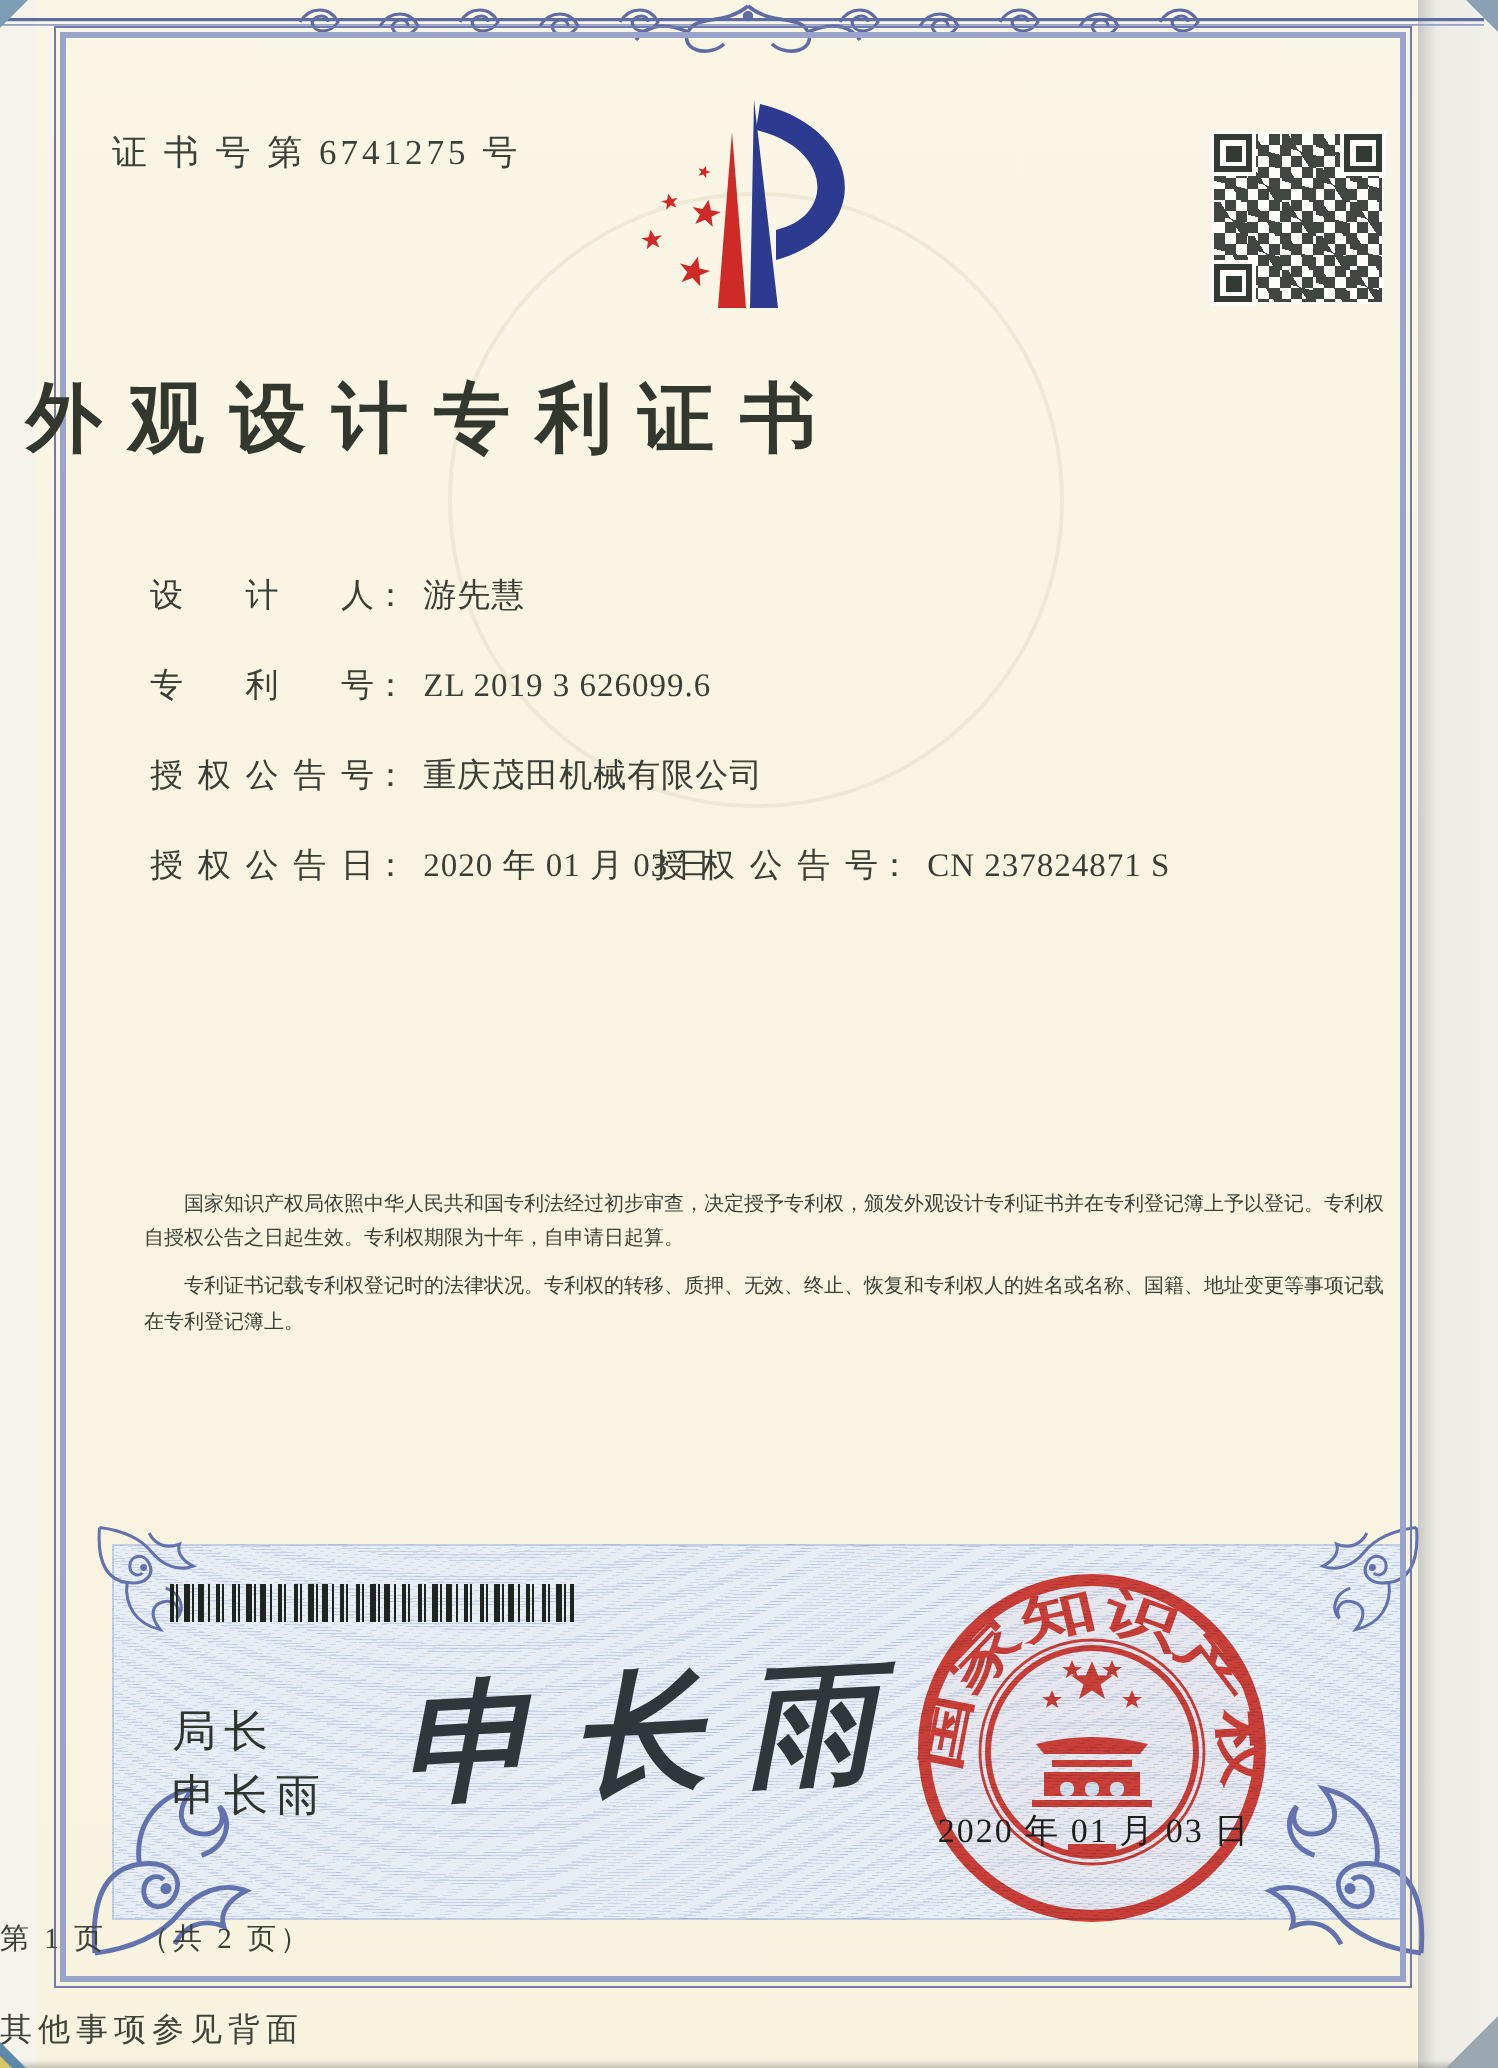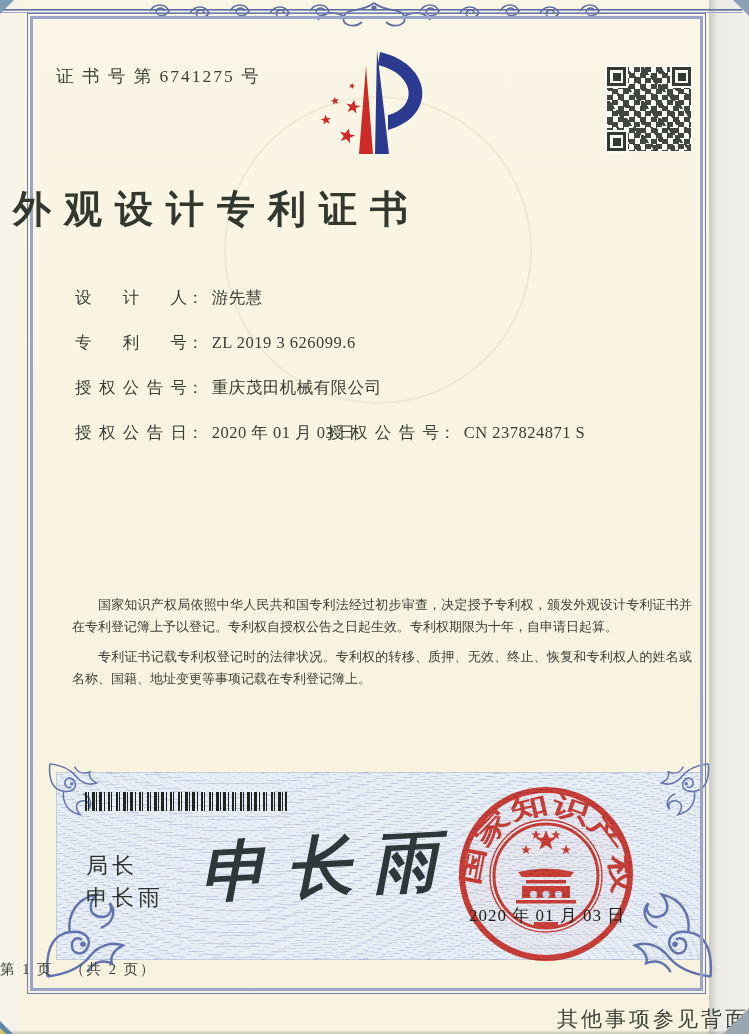--- a/index.html
+++ b/index.html
@@ -46,21 +46,21 @@
   
   .fields{position:absolute;left:75px;top:286px;width:600px;font-size:16.5px;z-index:3;}
   .row{position:relative;line-height:23px;margin-bottom:22px;white-space:nowrap;}
   .lbl{display:inline-block;width:112px;text-align:justify;text-align-last:justify;vertical-align:top;}
   .colon{display:inline-block;}
   .val{display:inline-block;margin-left:4px;letter-spacing:.5px;}
   .pair2{position:absolute;left:252px;top:0;}
   .pair2 .lbl{width:112px;}
   
   .paras{position:absolute;left:72px;top:594px;width:620px;z-index:3;}
-  .paras p{margin:0 0 7px 0;font-size:13px;line-height:1.72;text-align:justify;text-indent:2em;color:#3b4036;}
+  .paras p{margin:0 0 7px 0;font-size:10px;line-height:1.72;text-align:justify;text-indent:2em;color:#3b4036;}
   
   .panel{position:absolute;left:56px;top:772px;width:646px;height:188px;z-index:1;
     background-color:#e7edf5;border:1px solid rgba(120,140,190,.3);box-sizing:border-box;
     background-image:
       repeating-radial-gradient(ellipse 140% 95% at 28% 165%,rgba(110,135,185,.26) 0 1px,transparent 1px 8px),
       repeating-radial-gradient(ellipse 150% 90% at 78% -70%,rgba(110,135,185,.18) 0 1px,transparent 1px 9px);}
   .fl{position:absolute;z-index:2;}
   
   .barcode{position:absolute;left:85px;top:792px;width:202px;height:19px;z-index:3;
     background-image:repeating-linear-gradient(90deg,
@@ -75,21 +75,21 @@
   
   .director{position:absolute;left:86px;top:850px;font-size:22px;letter-spacing:4px;line-height:32px;color:#2f342d;z-index:3;}
   .sig-script{position:absolute;left:200px;top:822px;font-size:66px;font-style:italic;font-weight:600;
     letter-spacing:20px;color:#2e3739;transform:rotate(-3deg);z-index:3;white-space:nowrap;}
   
   .seal{position:absolute;left:456px;top:784px;width:180px;height:180px;z-index:5;mix-blend-mode:multiply;opacity:.95;}
   .seal-date{position:absolute;left:462px;top:904px;width:170px;text-align:center;font-size:17px;
     letter-spacing:1px;color:#1d1f1c;z-index:6;}
   
   .page-info{position:absolute;left:0;top:960px;width:100%;text-align:left;font-size:14.5px;letter-spacing:2px;color:#3c4137;z-index:3;}
-  .back-note{position:absolute;left:0;top:1005px;width:100%;text-align:right;font-size:21px;letter-spacing:3px;color:#3e4339;z-index:3;}
+  .back-note{position:absolute;left:0;top:1005px;width:100%;text-align:left;font-size:16px;letter-spacing:3px;color:#3e4339;z-index:3;}
   svg{display:block;}
 </style>
 </head>
 <body>
 
 <div class="page">
 
   <svg width="0" height="0" aria-hidden="true">
     <defs>
       <path id="st" d="M0,-10 2.94,-3.09 10,-3.09 4.05,1.18 6.18,8.09 0,4 -6.18,8.09 -4.05,1.18 -10,-3.09 -2.94,-3.09 Z"></path>

